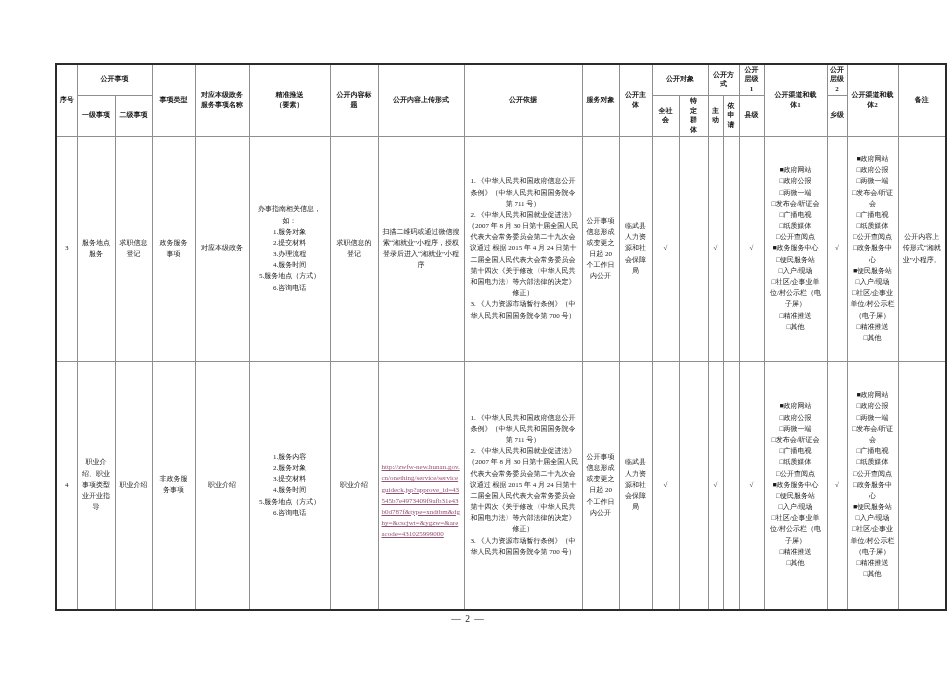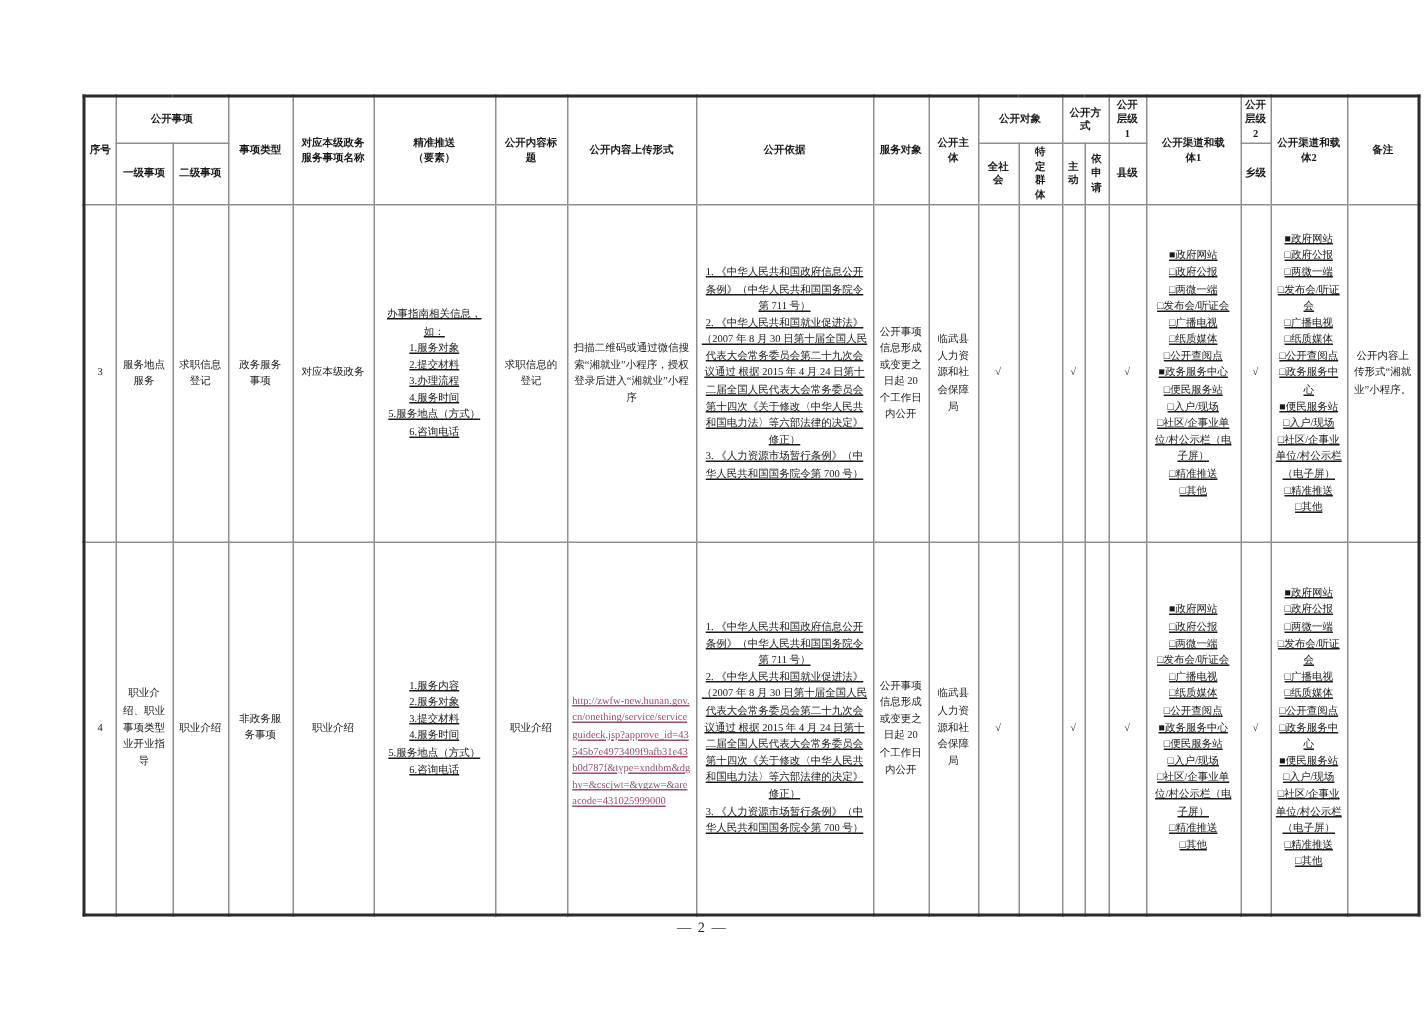--- a/index.html
+++ b/index.html
@@ -14,21 +14,21 @@
   }
   .catalog th,.catalog td{
     border:1px solid #8f8f8f;
     font-family:"Liberation Serif","DejaVu Serif",serif;
     font-size:7px;line-height:1.6;color:#1a1a1a;
     vertical-align:middle;text-align:center;
     padding:1px 3px;overflow:hidden;word-break:break-word;
   }
   .catalog th{font-weight:bold;line-height:1.35;padding:1px 1px;}
   .pre{white-space:pre-line;}
-  .left{text-align:left;text-decoration:underline;}
+  .left{text-align:left;}
   .just{text-align:left;margin-left:40px;}
   .remark-cell{padding:2px 15px;text-align:left;}
   .subject-cell{padding:2px 6px;text-align:left;}
   .time-cell{padding:2px 4px;text-align:left;}
   .link-text{color:var(--link-color,#954F72);text-decoration:underline;word-break:break-all;display:inline-block;text-align:left;margin-top:32px;}
   .checkmark{font-size:7.5px;}
   .page-num{
     position:absolute;top:614px;left:428px;width:80px;text-align:center;
     font-size:9.5px;letter-spacing:1px;color:#222;
     font-family:"Liberation Serif","DejaVu Serif",serif;

